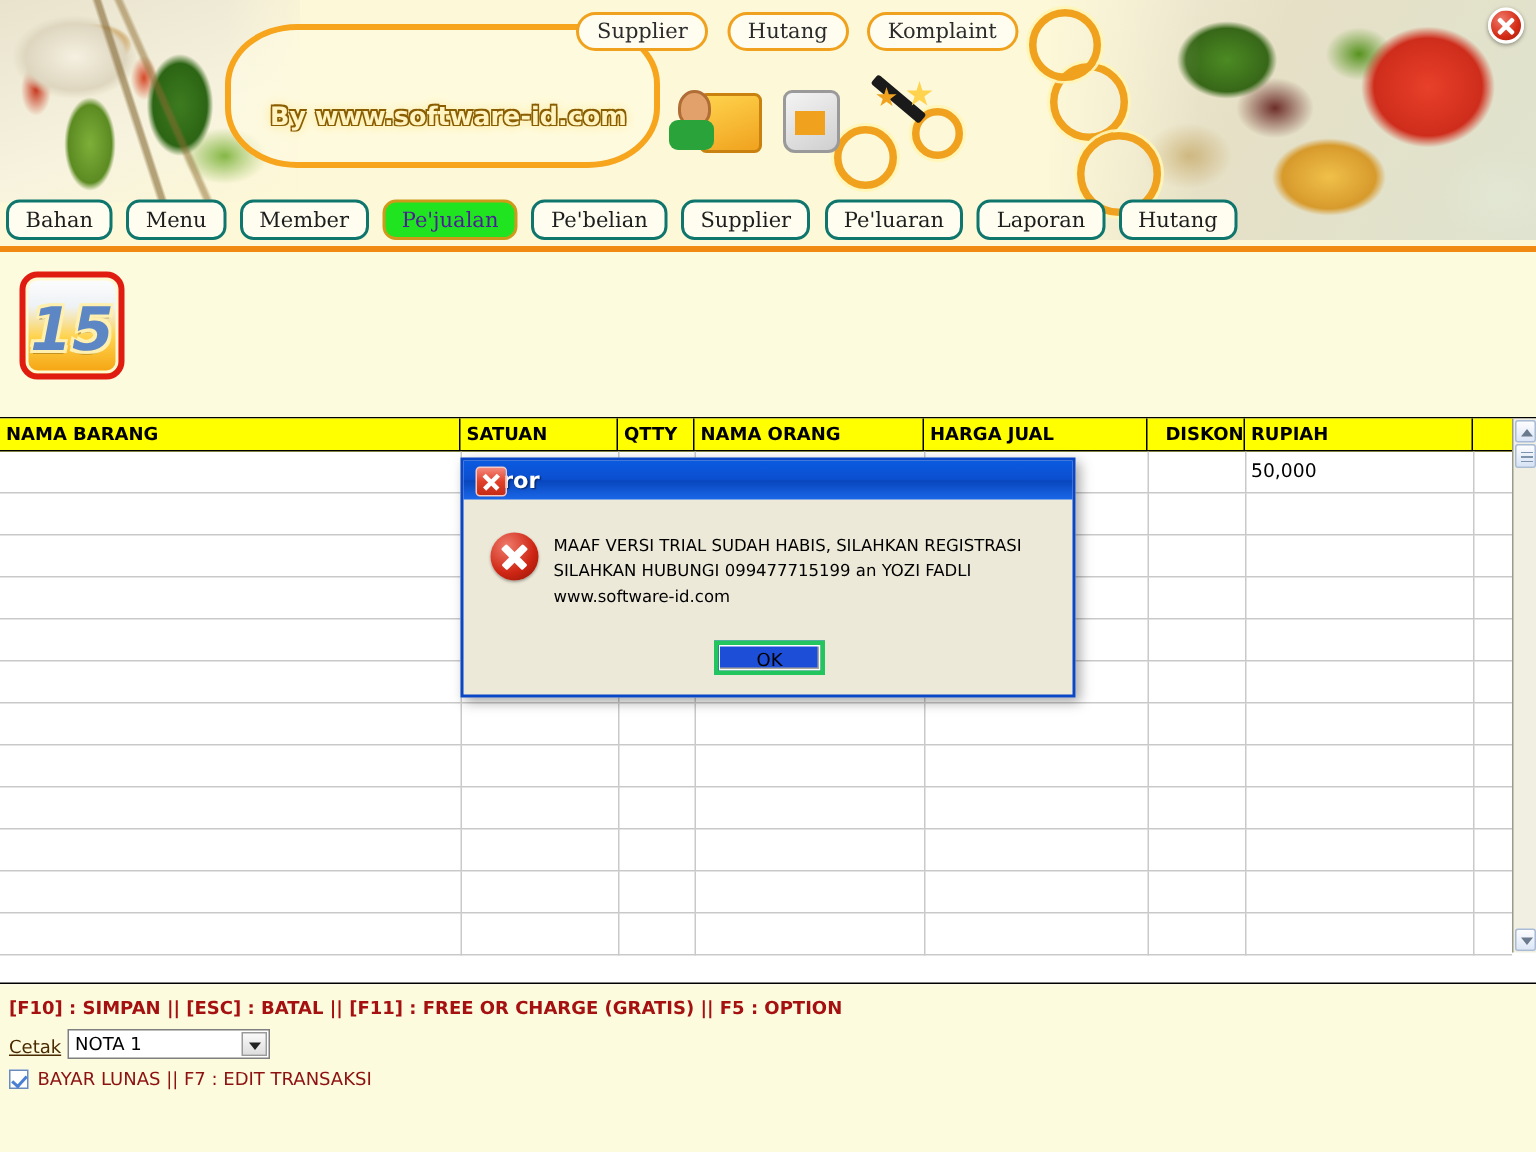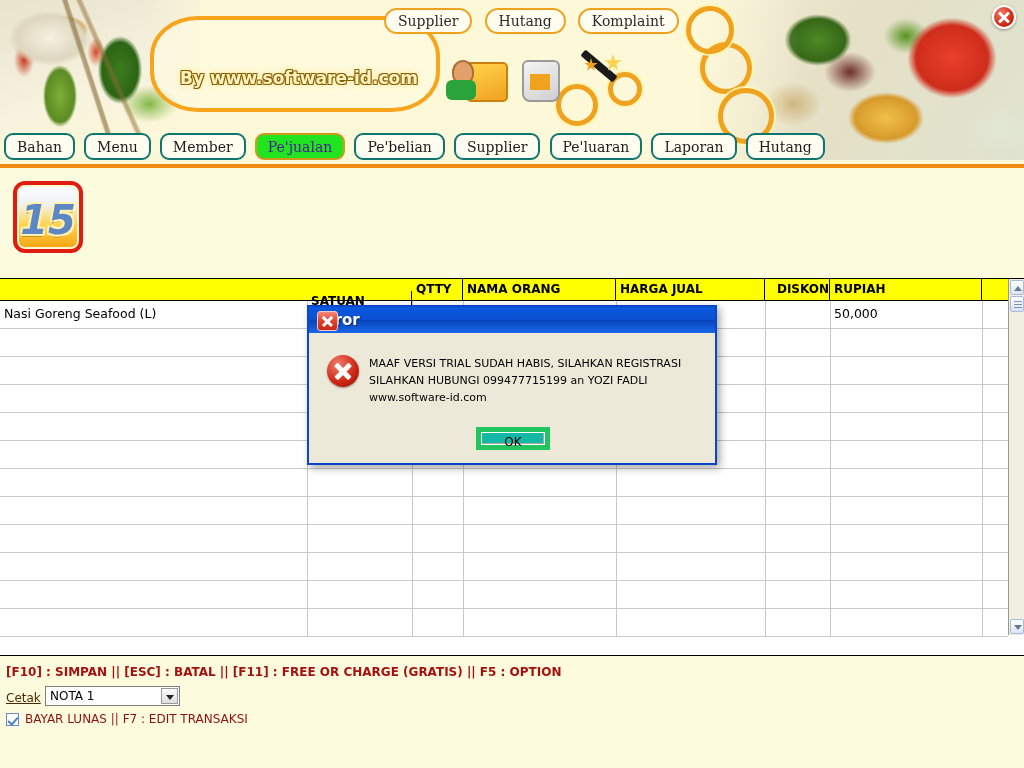--- a/index.html
+++ b/index.html
@@ -357,21 +357,21 @@
   }
   .err-icon::before { transform: rotate(45deg); }
   .err-icon::after  { transform: rotate(-45deg); }
   .err-text {
     position: absolute; left: 60px; top: 22px; width: 340px;
     font-family: "DejaVu Sans", sans-serif; font-size: 11px; color: #000;
     line-height: 17px;
   }
   .ok-btn {
     position: absolute; left: 167px; top: 94px; width: 74px; height: 23px;
-    border: 5px solid #22c55e; background: #14b8a6;
+    border: 3px solid #22c55e; background: #1d4ed8;
     box-shadow: inset 0 0 0 1px #fff, inset -1px -1px 0 1px #aca899;
     font-family: "DejaVu Sans", sans-serif; font-size: 12px; color: #000;
     text-align: center; line-height: 21px; cursor: pointer;
   }
 </style>
 </head>
 <body>
 
 <div id="app">
 
@@ -445,40 +445,40 @@
       <span class="mi"></span>
       <span class="mlab">Member</span>
     </div>
 
     <div class="gt-label">GRANDTOTAL</div>
     <div class="gt-value">50000</div>
   </div>
 
   <div class="grid-wrap">
     <div class="grid-head">
-      <div class="gh" style="left:307px; width:105px;margin-top:12px;">SATUAN</div>
+      <div class="gh" style="left:0px; width:307px;">NAMA BARANG</div>
+      <div class="gh" style="left:307px; width:105px;">SATUAN</div>
       <div class="gh" style="left:412px; width:51px;">QTTY</div>
       <div class="gh" style="left:463px; width:153px;">NAMA ORANG</div>
       <div class="gh" style="left:616px; width:149px;">HARGA JUAL</div>
       <div class="gh" style="left:765px; width:65px;text-align:right;">DISKON</div>
       <div class="gh" style="left:830px; width:152px;">RUPIAH</div>
       <div class="gh" style="left:982px; width:26px; border-right:none;"></div>
     </div>
 
     <div class="grid-body">
 
       <div class="grow" style="top:0px;">
         <div class="gcellsep" style="left:307px;"></div>
         <div class="gcellsep" style="left:412px;"></div>
         <div class="gcellsep" style="left:463px;"></div>
         <div class="gcellsep" style="left:616px;"></div>
         <div class="gcellsep" style="left:765px;"></div>
         <div class="gcellsep" style="left:830px;"></div>
         <div class="gcellsep" style="left:982px;"></div>
-        <div class="gcell" style="left:0px;   width:305px;">Nasi Goreng Seafood (L)</div>
         <div class="gcell" style="left:307px; width:103px;"></div>
         <div class="gcell" style="left:412px; width:49px;"></div>
         <div class="gcell" style="left:463px; width:151px;"></div>
         <div class="gcell" style="left:616px; width:147px;"></div>
         <div class="gcell" style="left:765px; width:63px;"></div>
         <div class="gcell" style="left:830px; width:150px;">50,000</div>
       </div>
       <div id="empty-rows">
           <div class="grow" style="top: 28px;">
             <div class="gcellsep" style="left: 307px;"></div>

